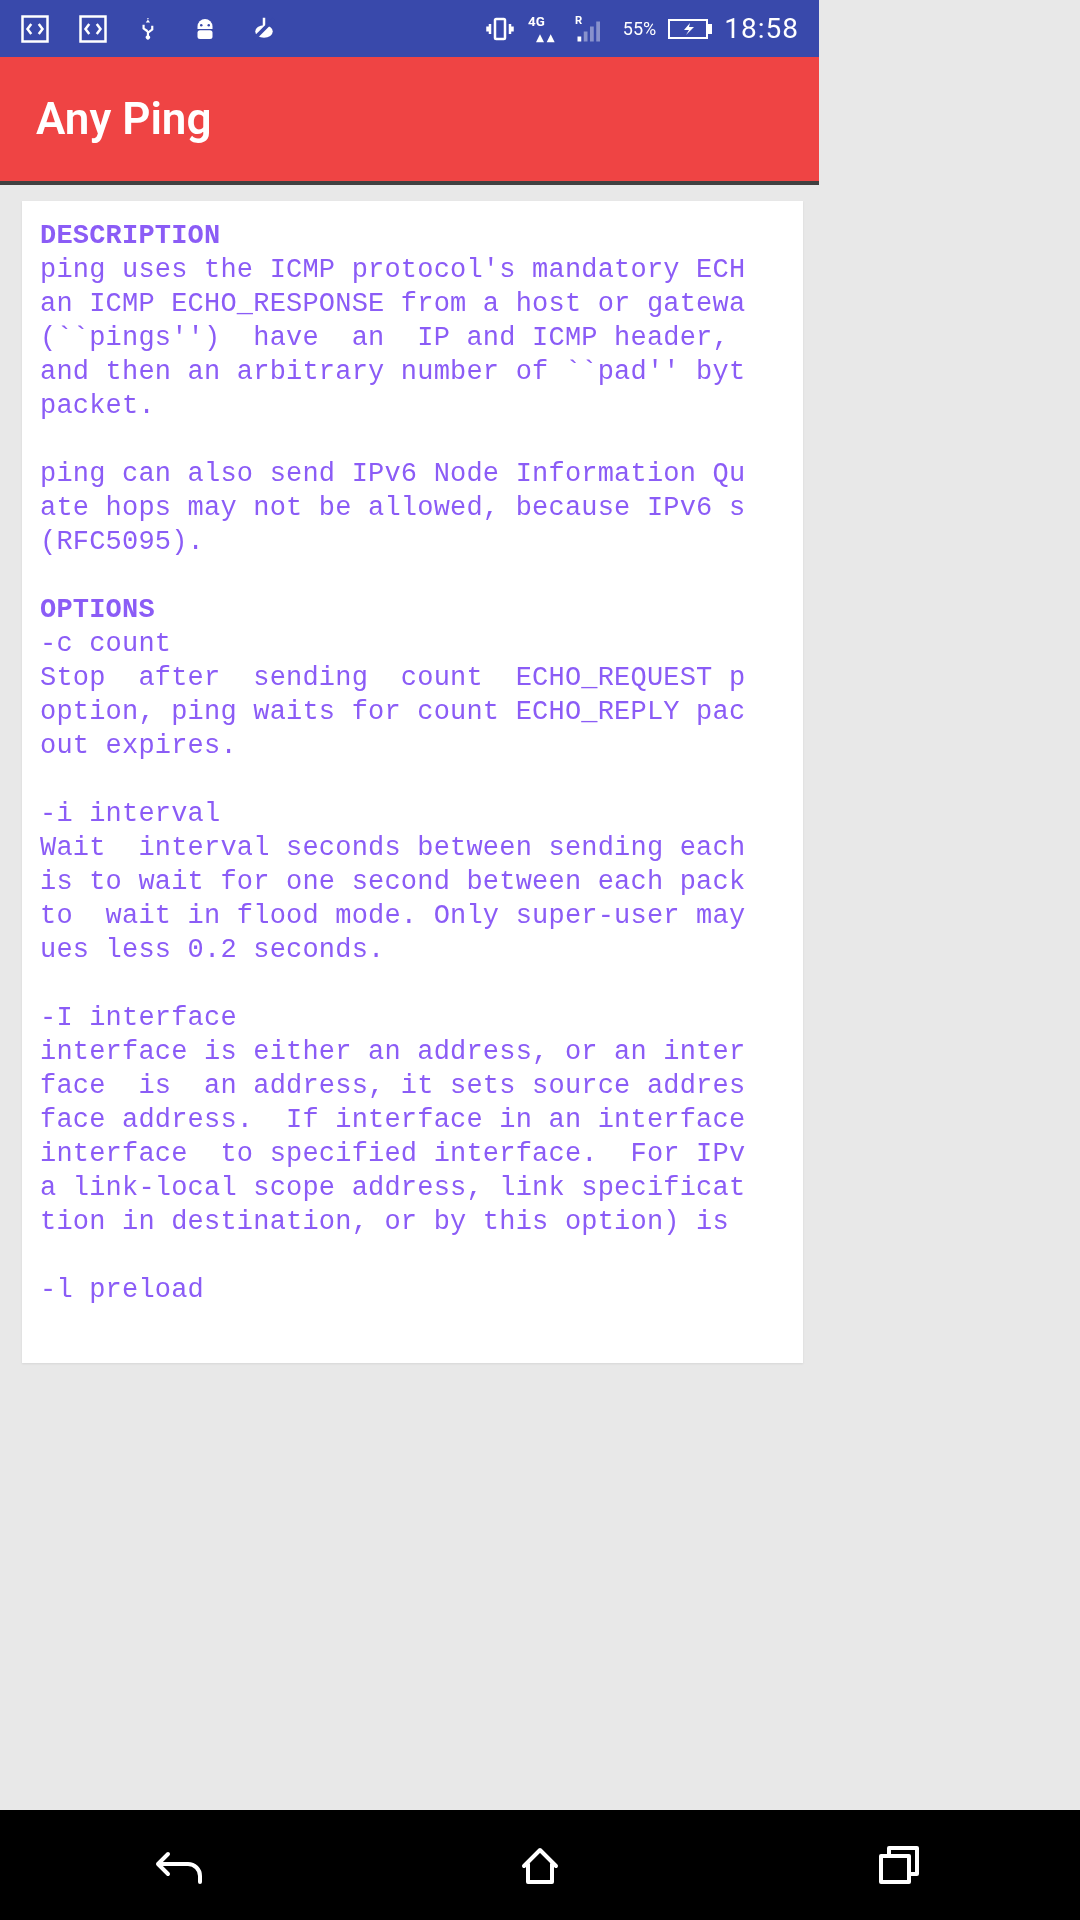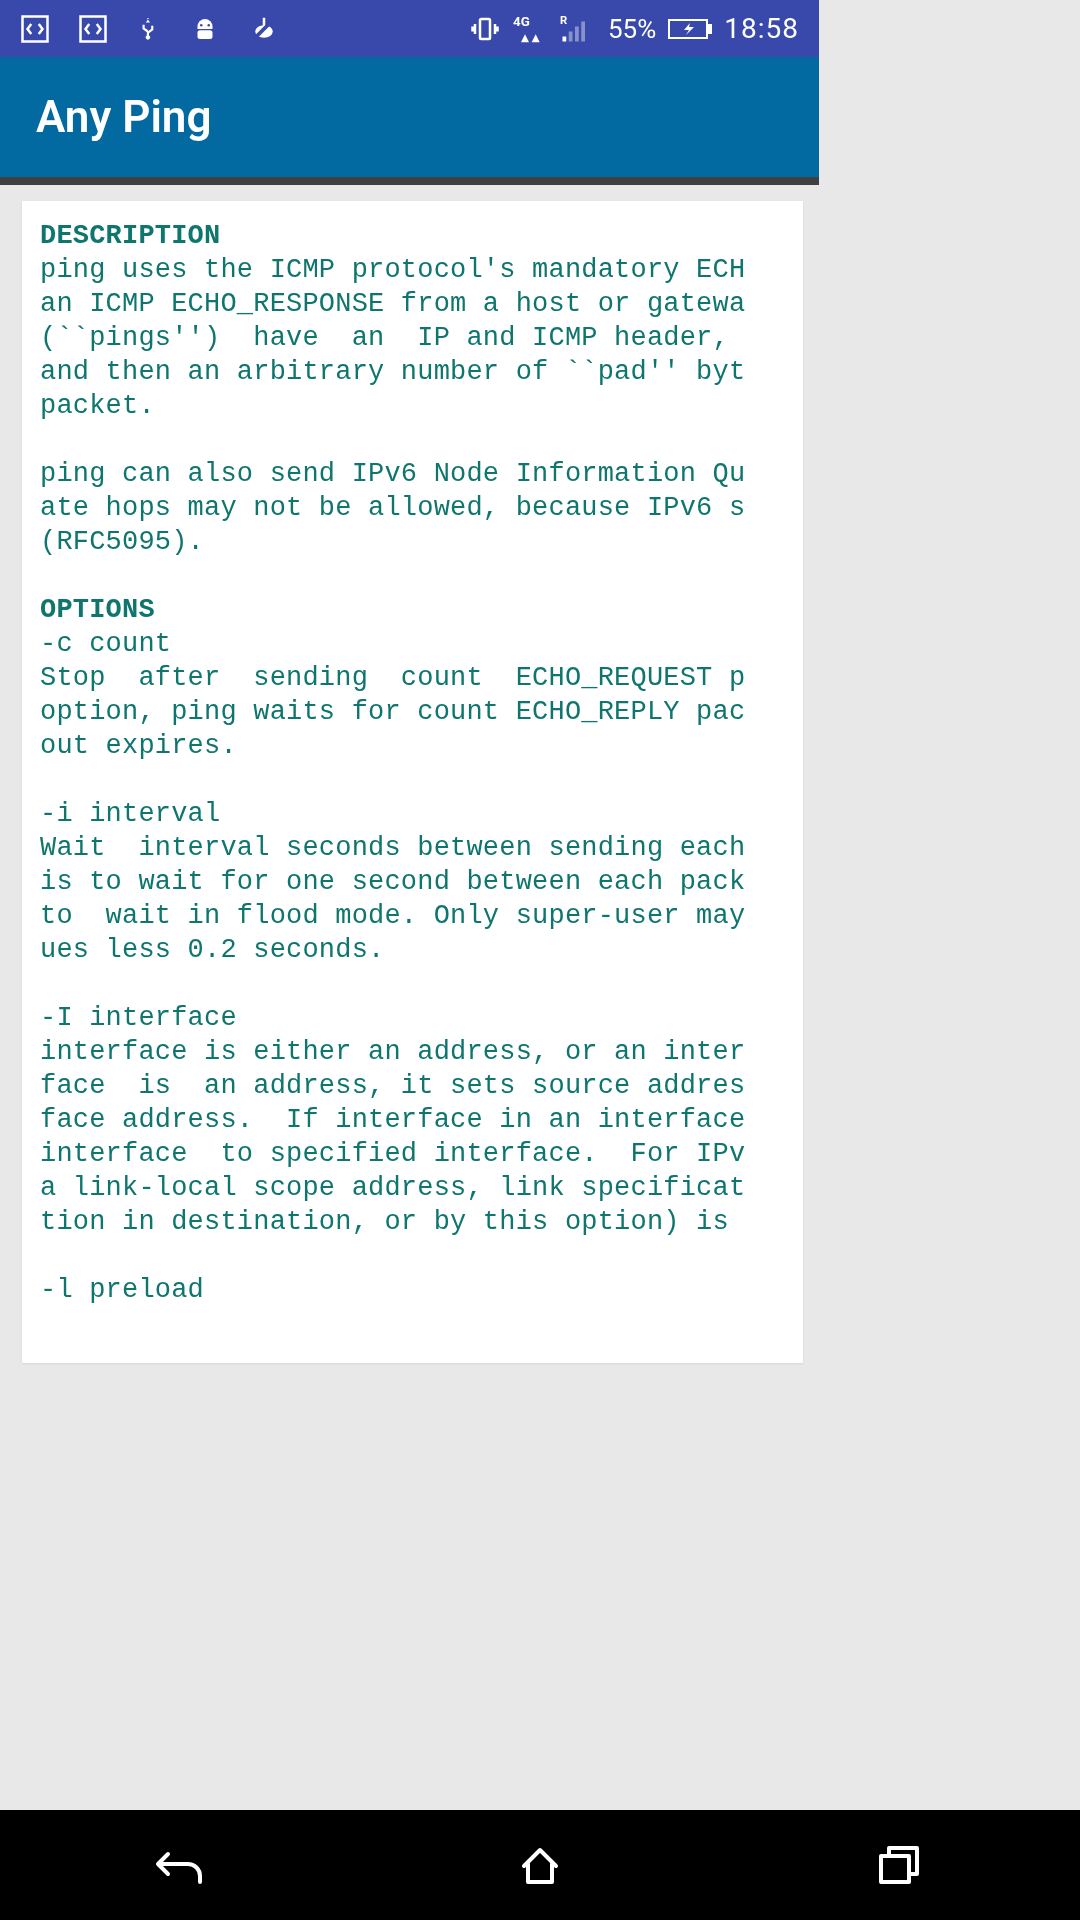--- a/index.html
+++ b/index.html
@@ -8,29 +8,29 @@
   .status-bar {
     height: 57px;
     background: #3949ab;
     display: flex;
     align-items: center;
     padding: 0 20px;
     color: #fff;
   }
   .status-left { display: flex; gap: 28px; align-items: center; }
   .status-right { margin-left: auto; display: flex; gap: 12px; align-items: center; font-size: 26px; }
-  .status-right .pct { font-size: 26px; margin-left: 4px; }
+  .status-right .pct { font-size: 18px; margin-left: 4px; }
   .status-right .time { font-size: 28px; letter-spacing: 1px; }
 
   .ic { display: inline-flex; }
 
   .app-bar {
     height: 128px;
-    background: #0369a1;
-    border-bottom: 8px solid #404040;
+    background: #ef4444;
+    border-bottom: 4px solid #404040;
     display: flex;
     align-items: center;
     padding: 0 36px;
   }
   .app-title {
     color: #fff;
     font-size: 44px;
     font-weight: 600;
   }
 
@@ -43,21 +43,21 @@
     width: 100%;
     height: 100%;
     overflow: hidden;
     padding: 18px 0 0 18px;
     box-shadow: 0 1px 2px rgba(0,0,0,0.08);
   }
   .man {
     font-family: "Consolas", "Menlo", "Courier New", monospace;
     font-size: 27px;
     line-height: 34px;
-    color: #0f766e;
+    color: #8b5cf6;
     white-space: pre;
     letter-spacing: 0.2px;
   }
   .man .hdr { font-weight: 700; }
 
   .nav-bar {
     position: absolute;
     left: 0; right: 0; bottom: 0;
     height: 110px;
     background: #000;

